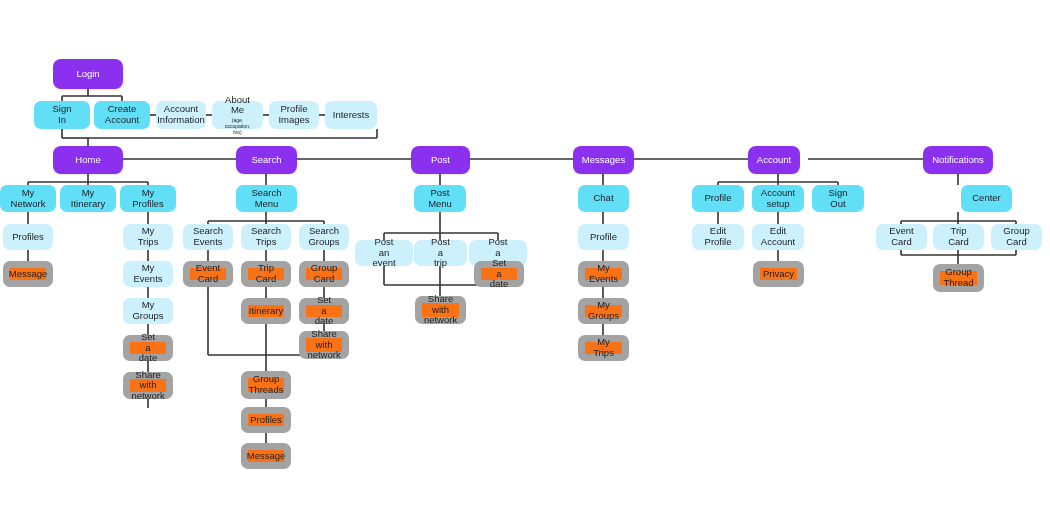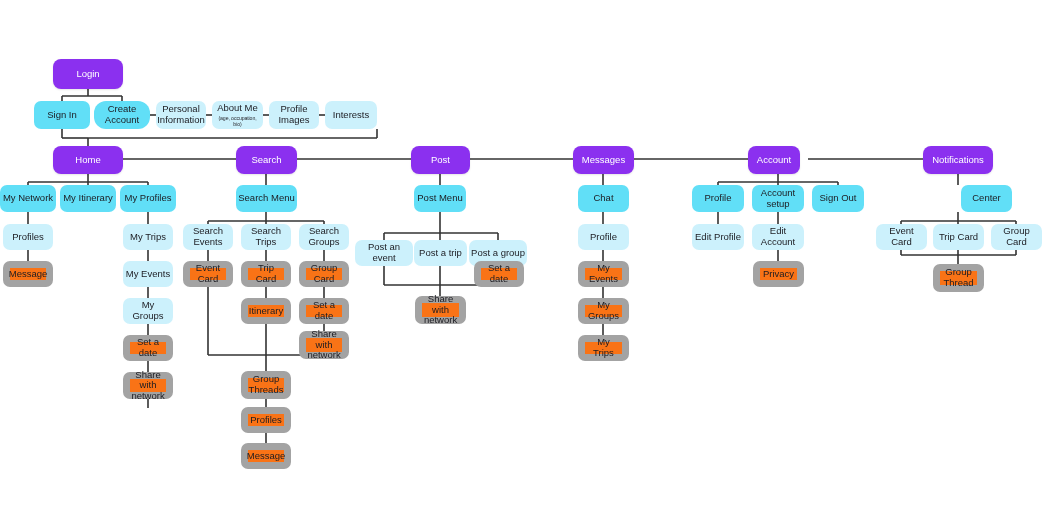--- a/index.html
+++ b/index.html
@@ -25,21 +25,21 @@
     position:absolute;
     box-sizing:border-box;
     display:flex;
     flex-direction:column;
     align-items:center;
     justify-content:center;
     text-align:center;
     border-radius:7px;
     line-height:1.12;
     z-index:3;
-    padding:2px 2px;
+    padding:2px 18px;
   }
   
   .n-purple{
     background:#8b30ef;
     color:#ffffff;
     font-size:9.5px;
     border-radius:8px;
     box-shadow:0 1px 2px rgba(0,0,0,.10);
   }
   .n-cyan{
@@ -180,25 +180,25 @@
     </g>
   </svg>
 
   <div class="node n-purple" style="left:53px;  top:59px;  width:70px; height:30px;">
     <span class="ttl">Login</span>
   </div>
 
   <div class="node n-cyan" style="left:34px;  top:101px; width:56px; height:28px;">
     <span class="ttl">Sign In</span>
   </div>
-  <div class="node n-cyan" style="left:94px;  top:101px; width:56px; height:28px;border-radius:12px;">
+  <div class="node n-cyan" style="left:94px;  top:101px; width:56px; height:28px;">
     <span class="ttl">Create Account</span>
   </div>
   <div class="node n-pale" style="left:156px; top:101px; width:50px; height:28px;">
-    <span class="ttl">Personal Information</span>
+    <span class="ttl">Account Information</span>
   </div>
   <div class="node n-pale" style="left:212px; top:101px; width:51px; height:28px;">
     <span class="ttl">About Me</span>
     <span class="sub">(age, occupation, bio)</span>
   </div>
   <div class="node n-pale" style="left:269px; top:101px; width:50px; height:28px;">
     <span class="ttl">Profile Images</span>
   </div>
   <div class="node n-pale" style="left:325px; top:101px; width:52px; height:28px;">
     <span class="ttl">Interests</span>
@@ -333,21 +333,21 @@
   <div class="node n-outline" style="left:578px; top:298px; width:51px; height:26px;">
     <span class="ttl">My Groups</span>
   </div>
   <div class="node n-outline" style="left:578px; top:335px; width:51px; height:26px;">
     <span class="ttl">My Trips</span>
   </div>
 
   <div class="node n-cyan" style="left:692px; top:185px; width:52px; height:27px;">
     <span class="ttl">Profile</span>
   </div>
-  <div class="node n-cyan" style="left:752px; top:185px; width:52px; height:27px;align-items:flex-end;">
+  <div class="node n-cyan" style="left:752px; top:185px; width:52px; height:27px;">
     <span class="ttl">Account setup</span>
   </div>
   <div class="node n-cyan" style="left:812px; top:185px; width:52px; height:27px;text-align:center;">
     <span class="ttl">Sign Out</span>
   </div>
 
   <div class="node n-pale" style="left:692px; top:224px; width:52px; height:26px;">
     <span class="ttl">Edit Profile</span>
   </div>
   <div class="node n-pale" style="left:752px; top:224px; width:52px; height:26px;">

